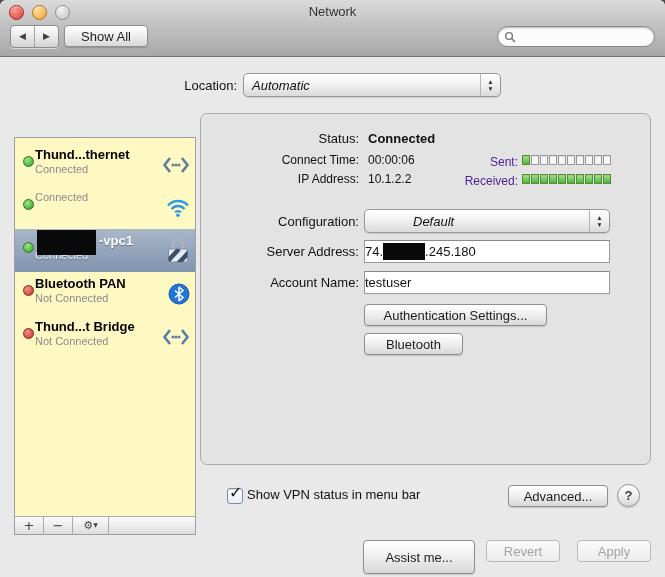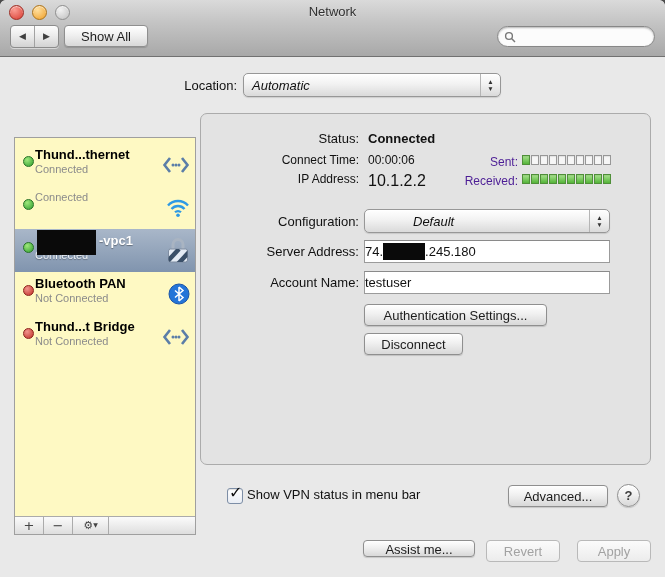--- a/index.html
+++ b/index.html
@@ -74,21 +74,21 @@
     font-size:13px;color:#111;display:flex;align-items:center;padding-left:0;}
   .tredact{display:inline-block;width:42px;height:17px;background:#0a0a0a;}
   .panelbtn{position:absolute;height:22px;}
   .checkbox{position:absolute;left:26px;top:374px;width:14px;height:14px;border:1px solid #7d8ea6;border-radius:3px;
     background:linear-gradient(#ffffff,#e9edf4);box-shadow:inset 0 1px 1px rgba(0,0,0,.12);}
   .checkbox.checked::after{content:"✓";position:absolute;top:-6px;left:1px;font-size:16px;font-weight:700;color:#0c0c0c;}
   .cblabel{position:absolute;left:46px;top:373px;font-size:13px;color:#111;}
   .helpbtn{position:absolute;left:416px;top:370px;width:23px;height:23px;border-radius:50%;font-weight:700;font-size:13px;color:#3c3c3c;padding:0;}
 
   
-  .assist{position:absolute;left:363px;top:540px;width:112px;height:17px;}
+  .assist{position:absolute;left:363px;top:540px;width:112px;height:34px;}
   .revert{position:absolute;left:486px;top:540px;width:74px;height:22px;}
   .apply{position:absolute;left:577px;top:540px;width:74px;height:22px;}
 </style>
 </head>
 <body>
 
 <div class="window">
 
   <div class="titlebar">
     <div class="traffic">
@@ -215,21 +215,21 @@
   </div>
 
   <div class="main">
     <span class="flabel" style="top:17px">Status:</span>
     <span class="fvalue bold" style="top:17px">Connected</span>
 
     <span class="flabel" style="top:39px;font-size:12px">Connect Time:</span>
     <span class="fvalue" style="top:39px;font-size:12px">00:00:06</span>
 
     <span class="flabel" style="top:58px;font-size:12px">IP Address:</span>
-    <span class="fvalue" style="top:58px;font-size:16px">10.1.2.2</span>
+    <span class="fvalue" style="top:58px;font-size:12px">10.1.2.2</span>
 
     <span class="mlabel" style="top:41px">Sent:</span>
     <span class="meter" style="top:41px">
         <span class="seg on"></span>
         <span class="seg"></span>
         <span class="seg"></span>
         <span class="seg"></span>
         <span class="seg"></span>
         <span class="seg"></span>
         <span class="seg"></span>
@@ -263,21 +263,21 @@
         <span class="tredact"></span>
         <span>.245.180</span>
     </div>
 
     <span class="flabel" style="top:161px">Account Name:</span>
     <div class="tfield" style="top:157px">
       <span>testuser</span>
     </div>
 
     <button class="aqbtn panelbtn" style="left:163px;top:190px;width:183px">Authentication Settings...</button>
-    <button class="aqbtn panelbtn" style="left:163px;top:219px;width:99px">Disconnect</button>
+    <button class="aqbtn panelbtn" style="left:163px;top:219px;width:99px">Bluetooth</button>
 
     <span class="checkbox checked"></span>
     <span class="cblabel">Show VPN status in menu bar</span>
     <button class="aqbtn panelbtn" style="left:307px;top:371px;width:100px">Advanced...</button>
     <button class="aqbtn helpbtn">?</button>
   </div>
 
   <button class="aqbtn assist">Assist me...</button>
   <button class="aqbtn revert disabled">Revert</button>
   <button class="aqbtn apply disabled">Apply</button>

